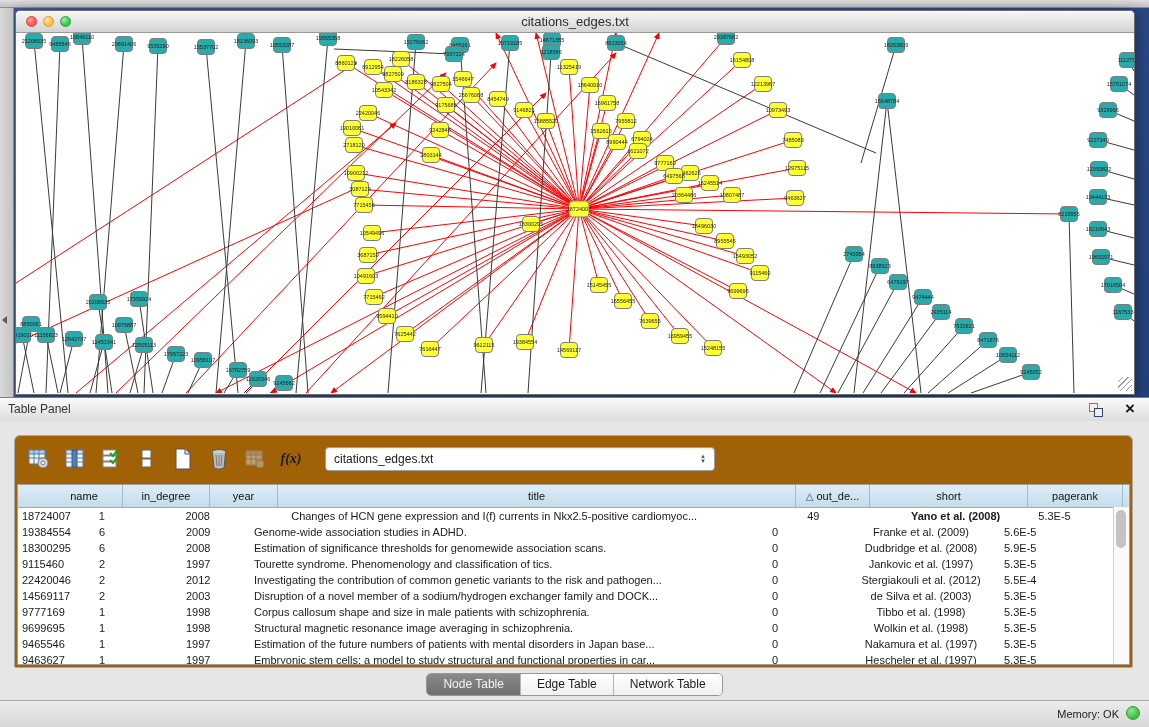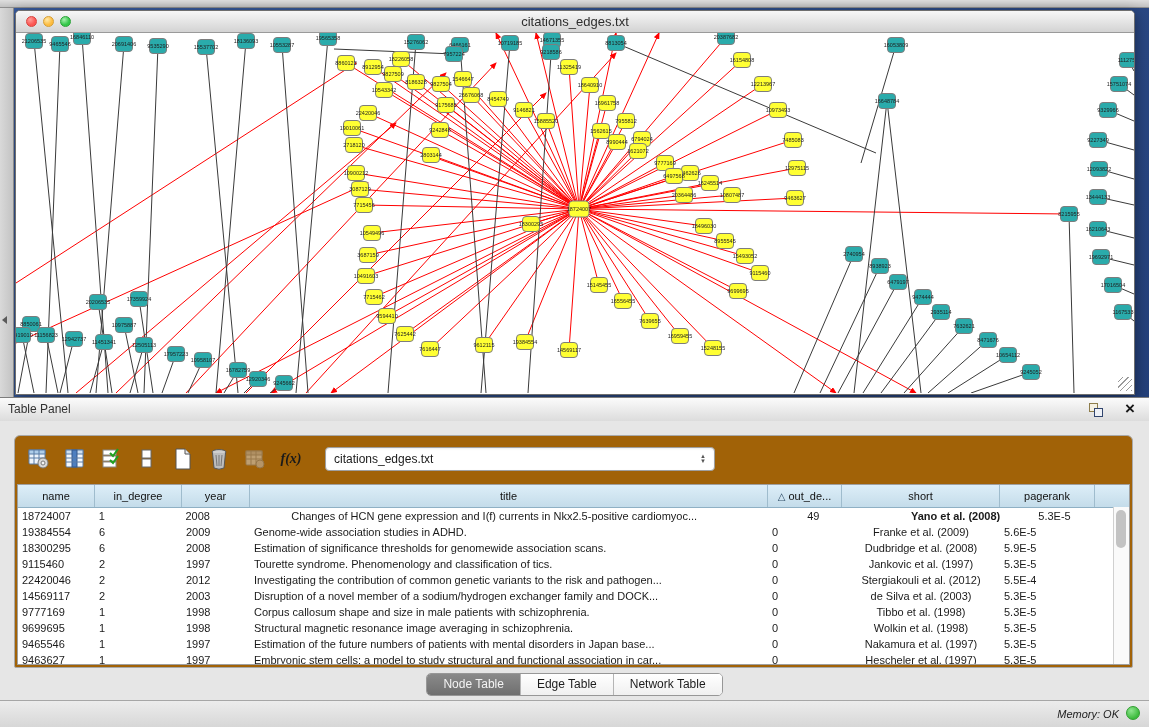--- a/index.html
+++ b/index.html
@@ -51,40 +51,40 @@
   .fx{font-family:"Liberation Serif","DejaVu Serif",serif;font-style:italic;font-weight:bold;font-size:14px;color:#1a1a1a;}
   .combo{margin-left:10px;width:390px;height:24px;background:#fff;border:1px solid #9f9f9f;
     border-radius:4px;display:flex;align-items:center;padding:0 8px;box-sizing:border-box;
     box-shadow:inset 0 1px 2px rgba(0,0,0,.08);}
   .combo .val{flex:1;font-size:12px;}
   .combo .arrows{display:flex;flex-direction:column;line-height:5px;font-size:6px;color:#555;}
   
   .tablewrap{position:absolute;left:2px;top:48px;right:2px;bottom:2px;
     background:#fff;border:1px solid #9f9f9f;overflow:hidden;}
   .thead{display:flex;height:22px;background:linear-gradient(#ddeef8,#c4dcea);
-    border-bottom:1px solid #8fb0c4;}
+    border-bottom:1px solid #8fb0c4;padding-left:28px;}
   .th{box-sizing:border-box;border-right:1px solid #9fbccd;display:flex;
     align-items:center;justify-content:center;font-size:11px;color:#111;overflow:hidden;white-space:nowrap;}
   .sort{color:#33506a;margin-right:3px;font-size:10px;}
   .trow{display:flex;height:16px;align-items:center;}
   .td{box-sizing:border-box;padding:0 4px;overflow:hidden;white-space:nowrap;font-size:11px;}
   .vscroll{position:absolute;right:0;top:22px;bottom:0;width:15px;background:#fafafa;border-left:1px solid #d0d0d0;}
   .vthumb{position:absolute;left:2px;top:3px;width:10px;height:38px;border-radius:6px;background:#c3c3c3;}
   
   .tabsbar{position:absolute;left:0;top:668px;width:1149px;height:32px;background:#e6e6e6;
     display:flex;align-items:center;justify-content:center;}
   .seg{display:flex;height:21px;border:1px solid #979797;border-radius:5px;overflow:hidden;background:#fff;}
   .seg .segbtn{padding:0 16px;display:flex;align-items:center;font-size:12px;color:#1c1c1c;
     border-right:1px solid #b5b5b5;background:linear-gradient(#ffffff,#f0f0f0);}
   .seg .segbtn:last-child{border-right:none;}
   .seg .segbtn.active{background:linear-gradient(#8a8a8a,#6f6f6f);color:#f4f4f4;}
   
   .statusbar{position:absolute;left:0;top:700px;width:1149px;height:27px;
     background:linear-gradient(#ececec,#d6d6d6);border-top:1px solid #a6a6a6;}
-  .mem{position:absolute;right:30px;top:7px;font-size:11px;color:#222;font-style:italic;}
+  .mem{position:absolute;right:30px;top:7px;font-size:11px;color:#222;}
   .memdot{position:absolute;right:9px;top:5px;width:14px;height:14px;border-radius:50%;
     background:radial-gradient(circle at 35% 30%,#8fe58f,#3dbb3d 70%);border:1px solid #2f9e2f;box-sizing:border-box;}
 </style>
 </head>
 <body>
 
 <div class="top-strip"></div>
 <div class="desktop">
 
   <div class="net-window">
@@ -897,21 +897,21 @@
             <div class="td" style="width: 68px; text-align: left;">1997</div>
             <div class="td" style="width: 518px; text-align: left;">Estimation of the future numbers of patients with mental disorders in Japan base...</div>
             <div class="td" style="width: 74px; text-align: left;">0</div>
             <div class="td" style="width: 158px; text-align: center;">Nakamura et al. (1997)</div>
             <div class="td" style="width: 95px; text-align: left;">5.3E-5</div>
           </div>
           <div class="trow">
             <div class="td" style="width: 77px; text-align: left;">9463627</div>
             <div class="td" style="width: 87px; text-align: left;">1</div>
             <div class="td" style="width: 68px; text-align: left;">1997</div>
-            <div class="td" style="width: 518px; text-align: left;">Embryonic stem cells: a model to study structural and functional association in car...</div>
+            <div class="td" style="width: 518px; text-align: left;">Embryonic stem cells: a model to study structural and functional properties in car...</div>
             <div class="td" style="width: 74px; text-align: left;">0</div>
             <div class="td" style="width: 158px; text-align: center;">Hescheler et al. (1997)</div>
             <div class="td" style="width: 95px; text-align: left;">5.3E-5</div>
           </div>
         </div>
       <div class="vscroll">
           <div class="vthumb"></div>
         </div>
     </div>
   </div>

